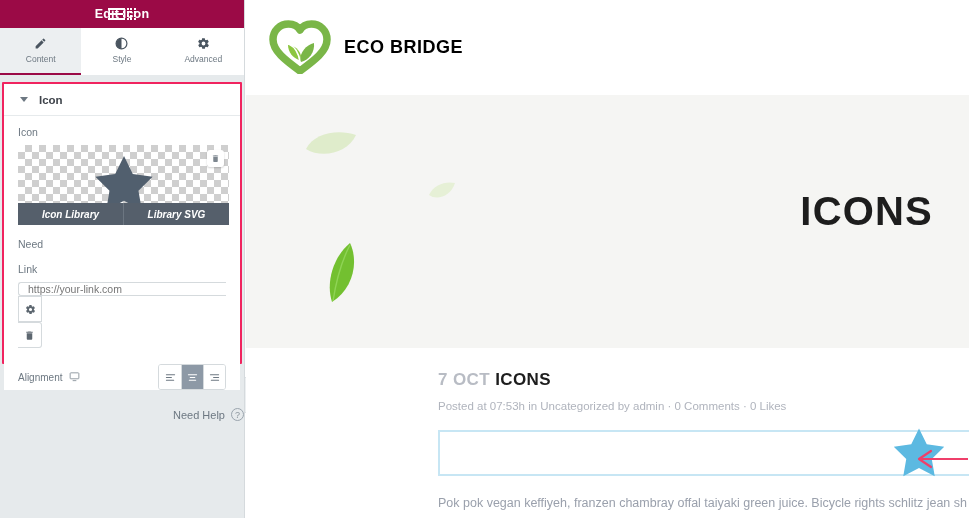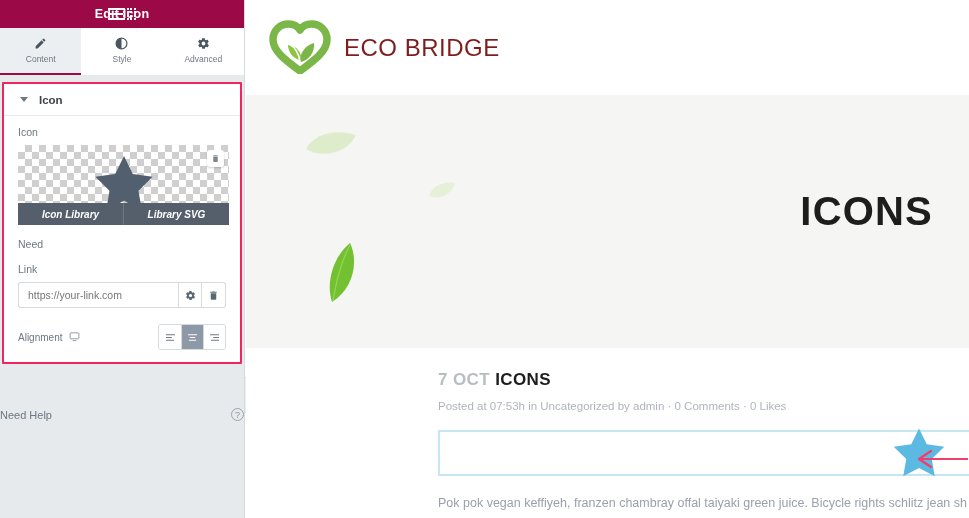--- a/index.html
+++ b/index.html
@@ -95,21 +95,21 @@
     position: relative; width: 118px; height: 25px; border: 1px solid #d5dadd;
     border-radius: 3px; background: #fff; display: flex; align-items: center;
     padding: 0 9px; font-size: 10.5px; color: #495157; cursor: pointer;
   }
   .select .sel-caret {
     position: absolute; right: 8px; width: 0; height: 0;
     border-left: 4px solid transparent; border-right: 4px solid transparent;
     border-top: 5px solid #8b959d;
   }
 
-  .link-row { display: flex; margin-top: 2px; }
+  .link-row { display: flex; margin-top: 2px; flex-direction: column; }
   .link-input {
     flex: 1; height: 26px; border: 1px solid #d5dadd; border-right: none;
     border-radius: 3px 0 0 3px; padding: 0 9px; font-size: 10.5px;
     color: #b4bcc2; font-family: "Liberation Sans", sans-serif; background: #fff;
     outline: none;
   }
   .link-btn {
     width: 24px; height: 26px; border: 1px solid #d5dadd; background: #fff;
     display: flex; align-items: center; justify-content: center; cursor: pointer;
   }
@@ -119,40 +119,40 @@
   .align-btn {
     width: 22px; height: 24px; background: #fff; display: flex;
     align-items: center; justify-content: center; cursor: pointer;
   }
   .align-btn + .align-btn { border-left: 1px solid #d5dadd; }
   .align-btn.active { background: #8d99a6; }
   .align-label { display: flex; align-items: center; gap: 7px; font-size: 10px; color: #6d7882; }
 
   .need-help {
     position: absolute; left: 0; right: 0; top: 408px;
-    display: flex; align-items: center; justify-content: space-between; gap: 6px;
+    display: flex; align-items: center; justify-content: flex-end; gap: 6px;
     font-size: 11px; color: #6d7882; cursor: pointer;
   }
   .help-circle {
     width: 13px; height: 13px; border: 1px solid #9aa4ad; border-radius: 50%;
     font-size: 9px; display: flex; align-items: center; justify-content: center;
     color: #8b959d;
   }
   .collapse-handle {
     position: absolute; left: 245px; top: 377px; width: 13px; height: 36px;
     background: #eceff1; border: 1px solid #dde1e4; border-left: none;
     border-radius: 0 4px 4px 0; display: flex; align-items: center;
     justify-content: center; font-size: 10px; color: #8b959d; cursor: pointer;
   }
 
   
   .preview { position: absolute; left: 246px; top: 0; width: 723px; height: 518px; background: #fff; overflow: hidden; }
   .site-header { height: 95px; background: #fff; display: flex; align-items: center; padding-left: 23px; }
   .logo-wrap { display: flex; align-items: center; gap: 13px; cursor: pointer; }
-  .logo-text { font-size: 24px; font-weight: normal; color: #7f1d1d; letter-spacing: .5px; }
+  .logo-text { font-size: 18px; font-weight: bold; color: #000000; letter-spacing: .5px; }
 
   .hero { position: relative; height: 253px; background: #f5f5f3; overflow: hidden; }
   .hero-title {
     position: absolute; right: 36px; top: 94px;
     font-size: 40px; font-weight: bold; color: #1d1d1d; letter-spacing: 1.2px;
   }
   .leaf { position: absolute; }
 
   .post-area { padding: 22px 0 0 0; }
   .post-title { padding-left: 192px; font-size: 17px; letter-spacing: .4px; }

